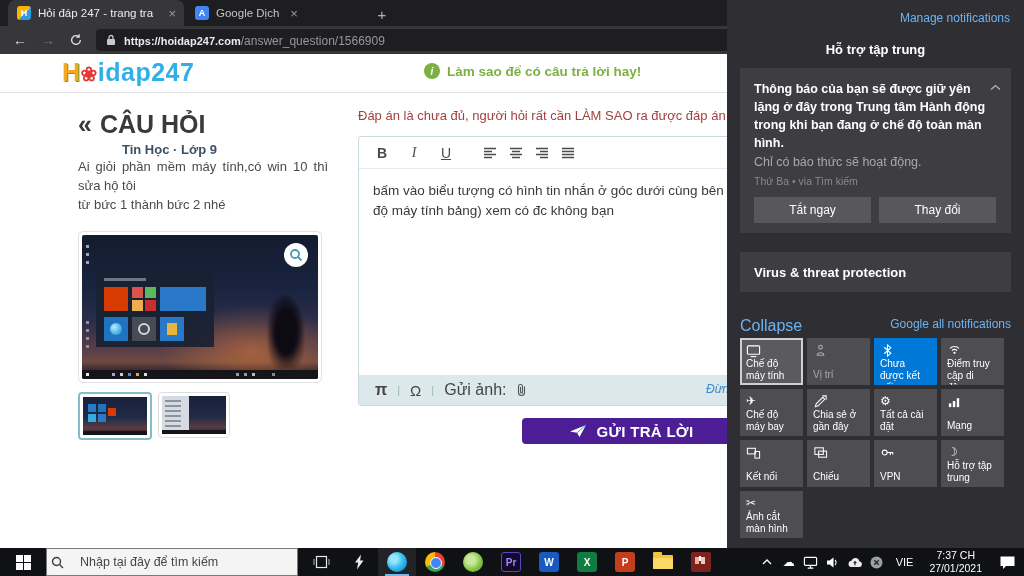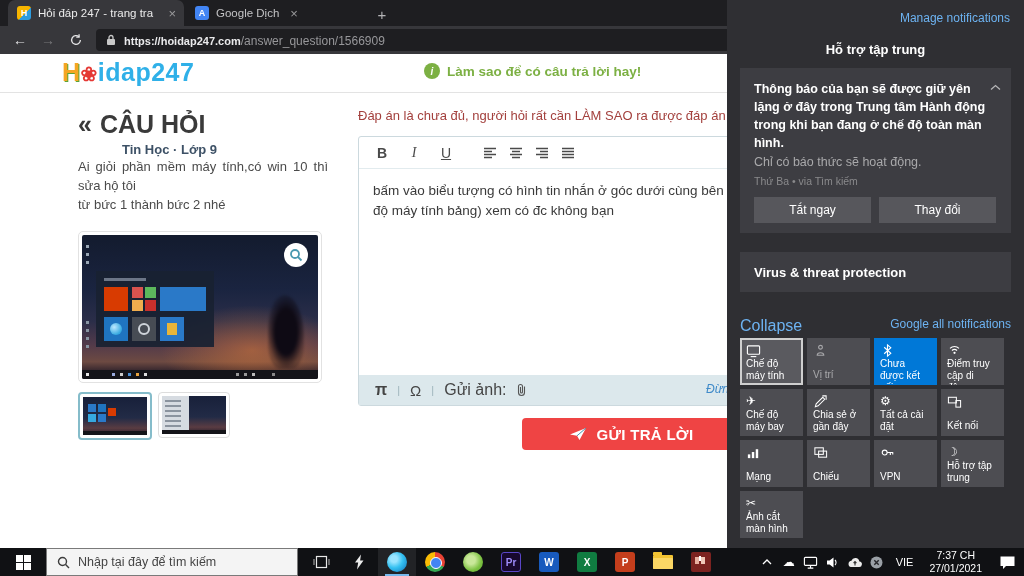--- a/index.html
+++ b/index.html
@@ -111,21 +111,21 @@
              line-height:20px; }
   #ed-body div { white-space:nowrap; }
   #ed-footer { position:absolute; left:0; bottom:0; width:100%; height:30px; background:#dce8ec;
                display:flex; align-items:center; padding-left:16px; gap:10px; color:#444; }
   #ed-footer .sep { color:#9db4bc; font-size:11px; }
   #ed-footer .pi { font-size:16px; font-weight:bold; cursor:pointer; }
   #ed-footer .om { font-size:15px; cursor:pointer; }
   #ed-footer .gl { font-size:16px; }
   #spam { position:absolute; left:347px; top:7px; font-size:12px; font-style:italic; color:#3f8ac9;
           white-space:nowrap; cursor:pointer; }
-  #submit { left:522px; top:364px; width:218px; height:32px; background:#ef4444; border-radius:4px;
+  #submit { left:522px; top:364px; width:218px; height:26px; background:#4c1d95; border-radius:4px;
             display:flex; align-items:center; justify-content:center; gap:10px; cursor:pointer; }
   #submit span { color:#fff; font-weight:bold; font-size:15px; letter-spacing:.3px; }
 
   
   #ac { left:727px; top:0; width:297px; height:548px; background:#2f2f33; color:#fff; }
   #ac-manage { position:absolute; right:14px; top:11px; font-size:12px; color:#6db3f2; cursor:pointer; }
   #ac-focus-h { position:absolute; left:0; top:42px; width:100%; text-align:center;
                 font-size:13px; font-weight:bold; }
   .ac-card { position:absolute; left:13px; width:271px; background:#3d3d42; }
   #notif { top:68px; padding:12px 14px 10px 14px; }
@@ -153,21 +153,21 @@
   .tile.active { background:#0078d7; }
   .flip { display:inline-block; transform:scaleX(-1); }
 
   
   #taskbar { left:0; top:548px; width:1024px; height:28px; background:#101114;
              display:flex; align-items:center; }
   #startbtn { width:46px; height:28px; display:flex; align-items:center; justify-content:center; cursor:pointer; }
   .winlogo { width:15px; height:15px; display:grid; grid-template-columns:7px 7px; gap:1px; }
   .winlogo i { background:#fff; }
   #tsearch { width:252px; height:28px; background:#f4f4f4; border:1px solid #7a7a7a;
-             display:flex; align-items:center; gap:8px; padding-left:10px; cursor:text; }
+             display:flex; align-items:center; gap:16px; padding-left:4px; cursor:text; }
   #tsearch span { color:#454545; font-size:12.5px; }
   .tapp { width:38px; height:28px; display:flex; align-items:center; justify-content:center;
           cursor:pointer; position:relative; }
   .tapp.active { background:rgba(255,255,255,.08); }
   .tapp.active::after { content:""; position:absolute; left:7px; bottom:0; width:24px; height:2px;
                         background:#76b9ed; }
   .circ { width:20px; height:20px; border-radius:50%; }
   .edge-c { background:radial-gradient(circle at 35% 35%, #9be5ff 0 18%, #35c1f1 48%, #0f6fb8 100%); }
   .chrome-c { background:conic-gradient(#ea4335 0 120deg, #34a853 0 240deg, #fbbc05 0 360deg);
               position:relative; }
@@ -410,33 +410,33 @@
             </svg></span>
         <span class="tlab">Chia sẻ ở gần đây</span>
       </div>
       <div class="tile">
         <span class="ticon">⚙</span>
         <span class="tlab">Tất cả cài đặt</span>
       </div>
       <div class="tile">
         <span class="ticon">
           <svg width="15" height="15" viewBox="0 0 16 16">
-              <rect x="1.5" y="3.5" width="8.5" height="6" fill="none" stroke="#fff" stroke-width="1.1"></rect>
-              <rect x="9.5" y="7" width="5" height="7" fill="none" stroke="#fff" stroke-width="1.1"></rect>
-            </svg></span>
-        <span class="tlab">Kết nối</span>
-      </div>
-      <div class="tile">
-        <span class="ticon">
-          <svg width="15" height="15" viewBox="0 0 16 16">
               <rect x="2" y="10" width="2.6" height="4" fill="#fff"></rect>
               <rect x="6.2" y="7.5" width="2.6" height="6.5" fill="#fff"></rect>
               <rect x="10.4" y="4.5" width="2.6" height="9.5" fill="#fff"></rect>
             </svg></span>
         <span class="tlab">Mạng</span>
+      </div>
+      <div class="tile">
+        <span class="ticon">
+          <svg width="15" height="15" viewBox="0 0 16 16">
+              <rect x="1.5" y="3.5" width="8.5" height="6" fill="none" stroke="#fff" stroke-width="1.1"></rect>
+              <rect x="9.5" y="7" width="5" height="7" fill="none" stroke="#fff" stroke-width="1.1"></rect>
+            </svg></span>
+        <span class="tlab">Kết nối</span>
       </div>
       <div class="tile">
         <span class="ticon">
           <svg width="15" height="15" viewBox="0 0 16 16">
               <rect x="2" y="3" width="9" height="7" fill="none" stroke="#fff" stroke-width="1.1"></rect>
               <rect x="6" y="6.5" width="8.5" height="6.5" fill="none" stroke="#fff" stroke-width="1.1"></rect>
             </svg></span>
         <span class="tlab">Chiếu</span>
       </div>
       <div class="tile">

